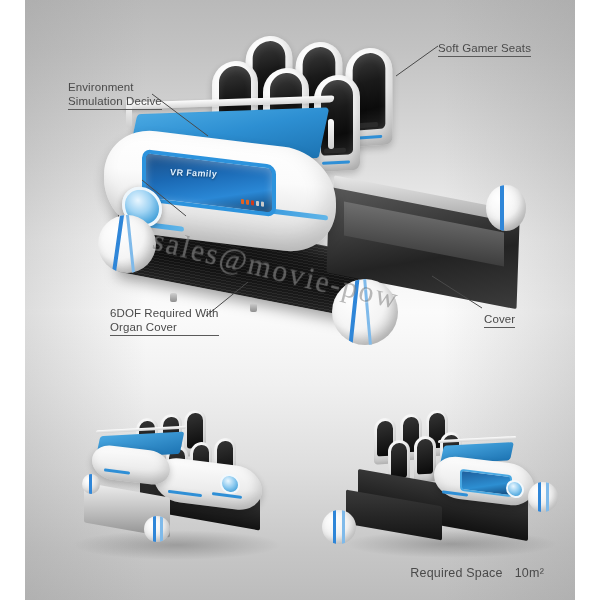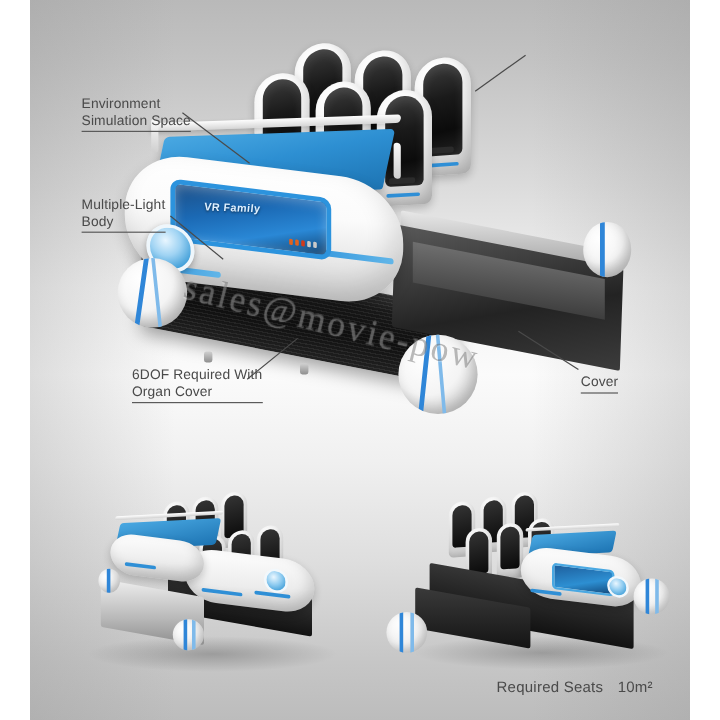--- a/index.html
+++ b/index.html
@@ -263,34 +263,33 @@
     <div class="roller" style="left:-2px;top:180px;">
       <span class="stripe" style="left:18px;transform:rotate(8deg);"></span>
       <span class="stripe s2" style="left:31px;transform:rotate(-6deg);"></span>
     </div>
   </div>
 
   <div class="watermark">sales@movie-pow</div>
 
   <div class="callout" style="left:68px;top:66px;">
     <span class="ul">Environment
-Simulation Space</span>
+Simulation Decive</span>
   </div>
   <svg class="lead" style="left:150px;top:92px;width:90px;height:50px;">
     <polyline points="2,2 58,44" fill="none" stroke="#4a4a4a" stroke-width="1"></polyline>
   </svg>
 
+  <div class="callout" style="left:438px;top:27px;">
+    <span class="ul">Soft Gamer Seats</span>
+  </div>
   <svg class="lead" style="left:392px;top:44px;width:56px;height:36px;">
     <polyline points="46,2 4,32" fill="none" stroke="#4a4a4a" stroke-width="1"></polyline>
   </svg>
 
-  <div class="callout" style="left:68px;top:150px;">
-    <span class="ul">Multiple-Light
-Body</span>
-  </div>
   <svg class="lead" style="left:140px;top:178px;width:66px;height:44px;">
     <polyline points="2,2 46,38" fill="none" stroke="#4a4a4a" stroke-width="1"></polyline>
   </svg>
 
   <div class="callout" style="left:110px;top:292px;">
     <span class="ul">6DOF Required With
 Organ Cover</span>
   </div>
   <svg class="lead" style="left:196px;top:280px;width:58px;height:42px;">
     <polyline points="52,2 10,36" fill="none" stroke="#4a4a4a" stroke-width="1"></polyline>
@@ -397,16 +396,16 @@
         <i style="left:11px;"></i>
         <i style="left:20px;background:#7fbaea;"></i>
       </div>
     <div class="t-roller" style="left:198px;top:84px;width:30px;height:30px;">
         <i style="left:10px;"></i>
         <i style="left:18px;background:#7fbaea;"></i>
       </div>
   </div>
 
   <div class="spec">
-    <span>Required Seats</span><span class="v">10m²</span>
+    <span>Required Space</span><span class="v">10m²</span>
   </div>
 
 </div>
 
 </body></html>

